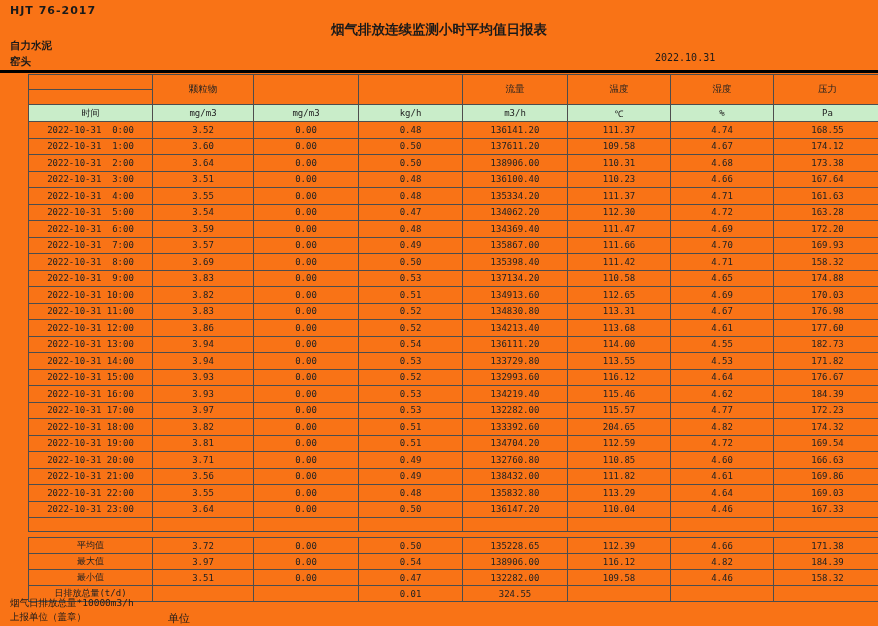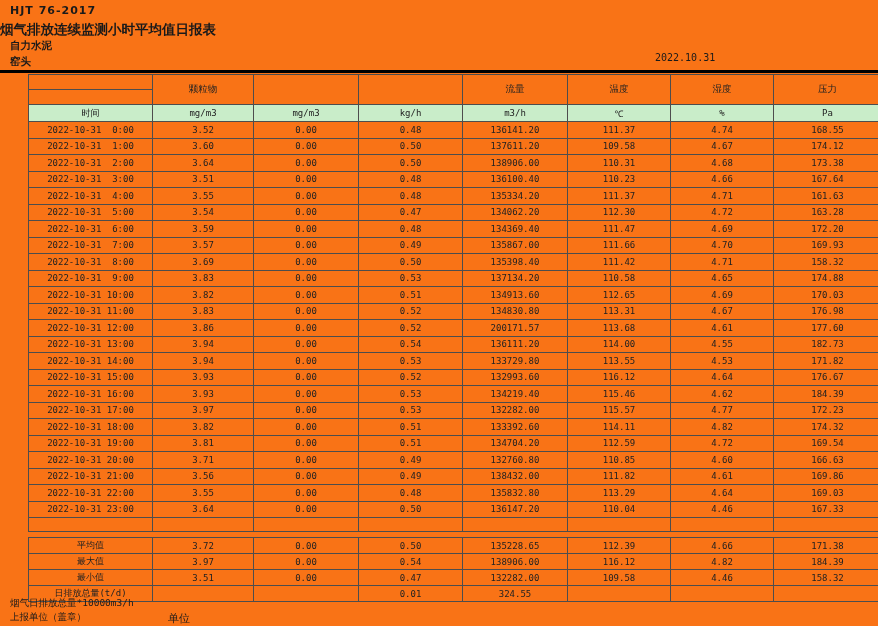--- a/index.html
+++ b/index.html
@@ -5,21 +5,21 @@
   html,body{margin:0;padding:0;background:#fff;}
   .page{
     position:relative;
     width:878px;height:626px;
     background:#f97316;
     font-family:"DejaVu Sans", sans-serif;
     color:#1a1a1a;
     overflow:hidden;
   }
   .std-code{position:absolute;left:10px;top:4px;font-weight:bold;font-size:11px;letter-spacing:1px;}
-  .title{position:absolute;left:0;top:21px;width:100%;text-align:left;font-weight:bold;font-size:13.5px;}
+  .title{position:absolute;left:0;top:21px;width:100%;text-align:center;font-weight:bold;font-size:13.5px;}
   .company{position:absolute;left:10px;top:39px;font-weight:bold;font-size:10.5px;}
   .station{position:absolute;left:10px;top:55px;font-weight:bold;font-size:10.5px;}
   .rdate{position:absolute;left:655px;top:52px;font-size:10px;font-family:"DejaVu Sans Mono",monospace;}
   .rule{position:absolute;left:0;top:70px;width:878px;height:3px;background:#000;}
   .tablewrap{position:absolute;left:12px;top:74px;width:854px;padding-left:16px;}
   table{border-collapse:collapse;table-layout:fixed;width:853px;font-family:"DejaVu Sans Mono",monospace;}
   td{border:1px solid #4d4d4d;text-align:center;vertical-align:middle;
      font-size:9px;padding:0;white-space:pre;overflow:hidden;color:#222;}
   tr.hsplit td{height:14px;}
   tr.units td{height:16px;background:var(--green,#c9edc9);font-size:9px;}
@@ -197,21 +197,21 @@
             <td>134830.80</td>
             <td>113.31</td>
             <td>4.67</td>
             <td>176.98</td>
           </tr>
           <tr class="datarow">
             <td>2022-10-31 12:00</td>
             <td>3.86</td>
             <td>0.00</td>
             <td>0.52</td>
-            <td>200171.57</td>
+            <td>134213.40</td>
             <td>113.68</td>
             <td>4.61</td>
             <td>177.60</td>
           </tr>
           <tr class="datarow">
             <td>2022-10-31 13:00</td>
             <td>3.94</td>
             <td>0.00</td>
             <td>0.54</td>
             <td>136111.20</td>
@@ -258,21 +258,21 @@
             <td>115.57</td>
             <td>4.77</td>
             <td>172.23</td>
           </tr>
           <tr class="datarow">
             <td>2022-10-31 18:00</td>
             <td>3.82</td>
             <td>0.00</td>
             <td>0.51</td>
             <td>133392.60</td>
-            <td>114.11</td>
+            <td>204.65</td>
             <td>4.82</td>
             <td>174.32</td>
           </tr>
           <tr class="datarow">
             <td>2022-10-31 19:00</td>
             <td>3.81</td>
             <td>0.00</td>
             <td>0.51</td>
             <td>134704.20</td>
             <td>112.59</td>

